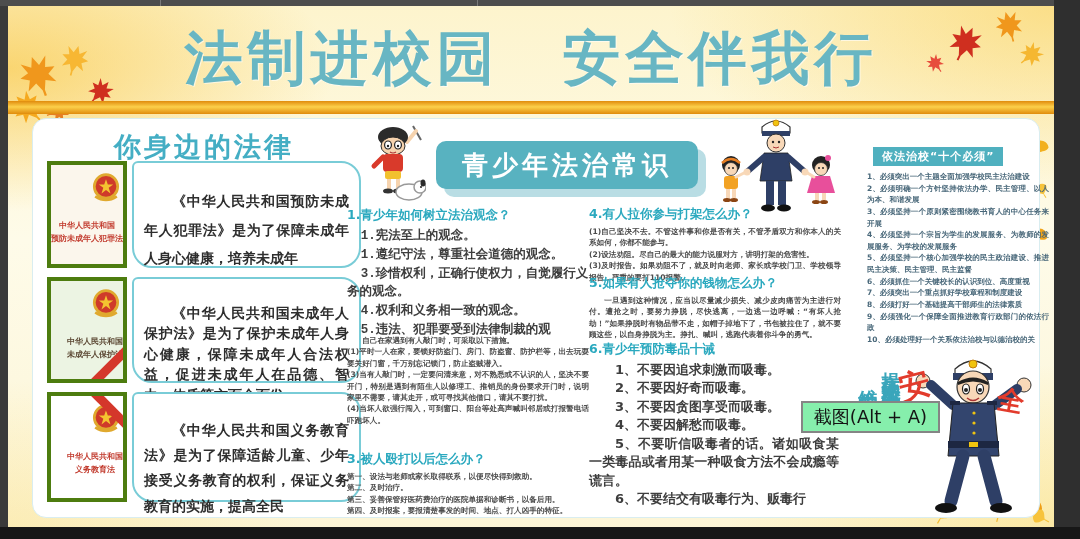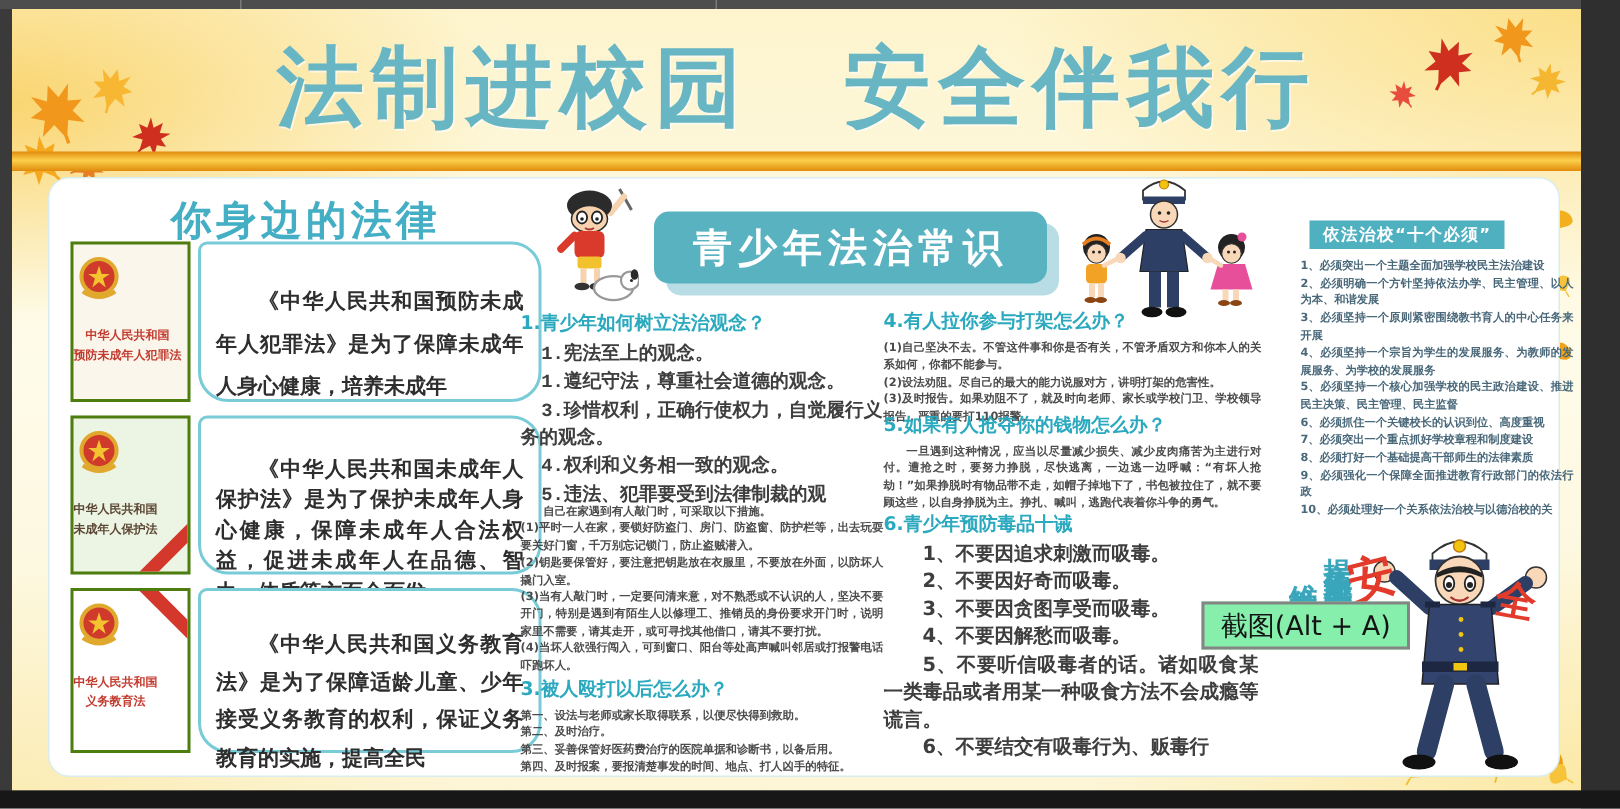--- a/index.html
+++ b/index.html
@@ -28,22 +28,22 @@
     background:linear-gradient(180deg,#e08b0c 0%, #fcd04b 45%, #e08b0c 100%); }
 
   .panel { position:absolute; left:24px; top:112px; width:1008px; height:400px;
     background:#fff; border:1px solid #d9edf0; border-radius:14px; }
   .abs { position:absolute; }
 
   .left-header { font-size:27px; font-weight:900; color:#44aec4; letter-spacing:3px; text-align:center; }
 
   .cards { left:14px; top:42px; width:314px; display:flex; flex-direction:column; gap:9px; }
   .card { display:flex; gap:5px; }
-  .cover { width:80px; border:2px solid #4d7c0f; position:relative; overflow:hidden;
-    display:flex; flex-direction:column; align-items:flex-start; flex-shrink:0; }
+  .cover { width:80px; border:4px solid #4d7c0f; position:relative; overflow:hidden;
+    display:flex; flex-direction:column; align-items:flex-end; flex-shrink:0; }
   .cover.c1 { background:#fbf6ec; }
   .cover.c2 { background:#ecf4e3; }
   .cover.c3 { background:#ffffff; }
   .cover-title { font-size:8px; font-weight:bold; line-height:1.6; text-align:center; margin-top:12px; }
   .c1 .cover-title, .c3 .cover-title { color:#c23b2e; }
   .c2 .cover-title { color:#5a4632; }
   .emblem { margin-top:7px; }
   .ribbon { position:absolute; width:70px; height:9px; background:#d4372b; }
   .ribbon.br { right:-22px; bottom:8px; transform:rotate(-45deg); }
   .ribbon.tr { right:-22px; top:8px; transform:rotate(45deg); }
@@ -286,21 +286,20 @@
       <div class="big-item">1.宪法至上的观念。</div>
       <div class="big-item">1.遵纪守法，尊重社会道德的观念。</div>
       <div class="big-item">3.珍惜权利，正确行使权力，自觉履行义务的观念。</div>
       <div class="big-item">4.权利和义务相一致的观念。</div>
       <div class="big-item">5.违法、犯罪要受到法律制裁的观</div>
     </div>
 
     <div class="abs" style="left:314px;top:216px;width:242px">
       <div class="tiny tiny-intro">自己在家遇到有人敲门时，可采取以下措施。</div>
       <div class="tiny">(1)平时一人在家，要锁好防盗门、房门、防盗窗、防护栏等，出去玩耍要关好门窗，千万别忘记锁门，防止盗贼潜入。</div>
-      <div class="tiny">(2)钥匙要保管好，要注意把钥匙放在衣服里，不要放在外面，以防坏人撬门入室。</div>
       <div class="tiny">(3)当有人敲门时，一定要问清来意，对不熟悉或不认识的人，坚决不要开门，特别是遇到有陌生人以修理工、推销员的身份要求开门时，说明家里不需要，请其走开，或可寻找其他借口，请其不要打扰。</div>
       <div class="tiny">(4)当坏人欲强行闯入，可到窗口、阳台等处高声喊叫邻居或打报警电话吓跑坏人。</div>
     </div>
 
     <div class="abs" style="left:314px;top:332px;width:242px">
       <div class="sec-title">3.被人殴打以后怎么办？</div>
       <div class="tiny">第一、设法与老师或家长取得联系，以便尽快得到救助。</div>
       <div class="tiny">第二、及时治疗。</div>
       <div class="tiny">第三、妥善保管好医药费治疗的医院单据和诊断书，以备后用。</div>
       <div class="tiny">第四、及时报案，要报清楚事发的时间、地点、打人凶手的特征。</div>

